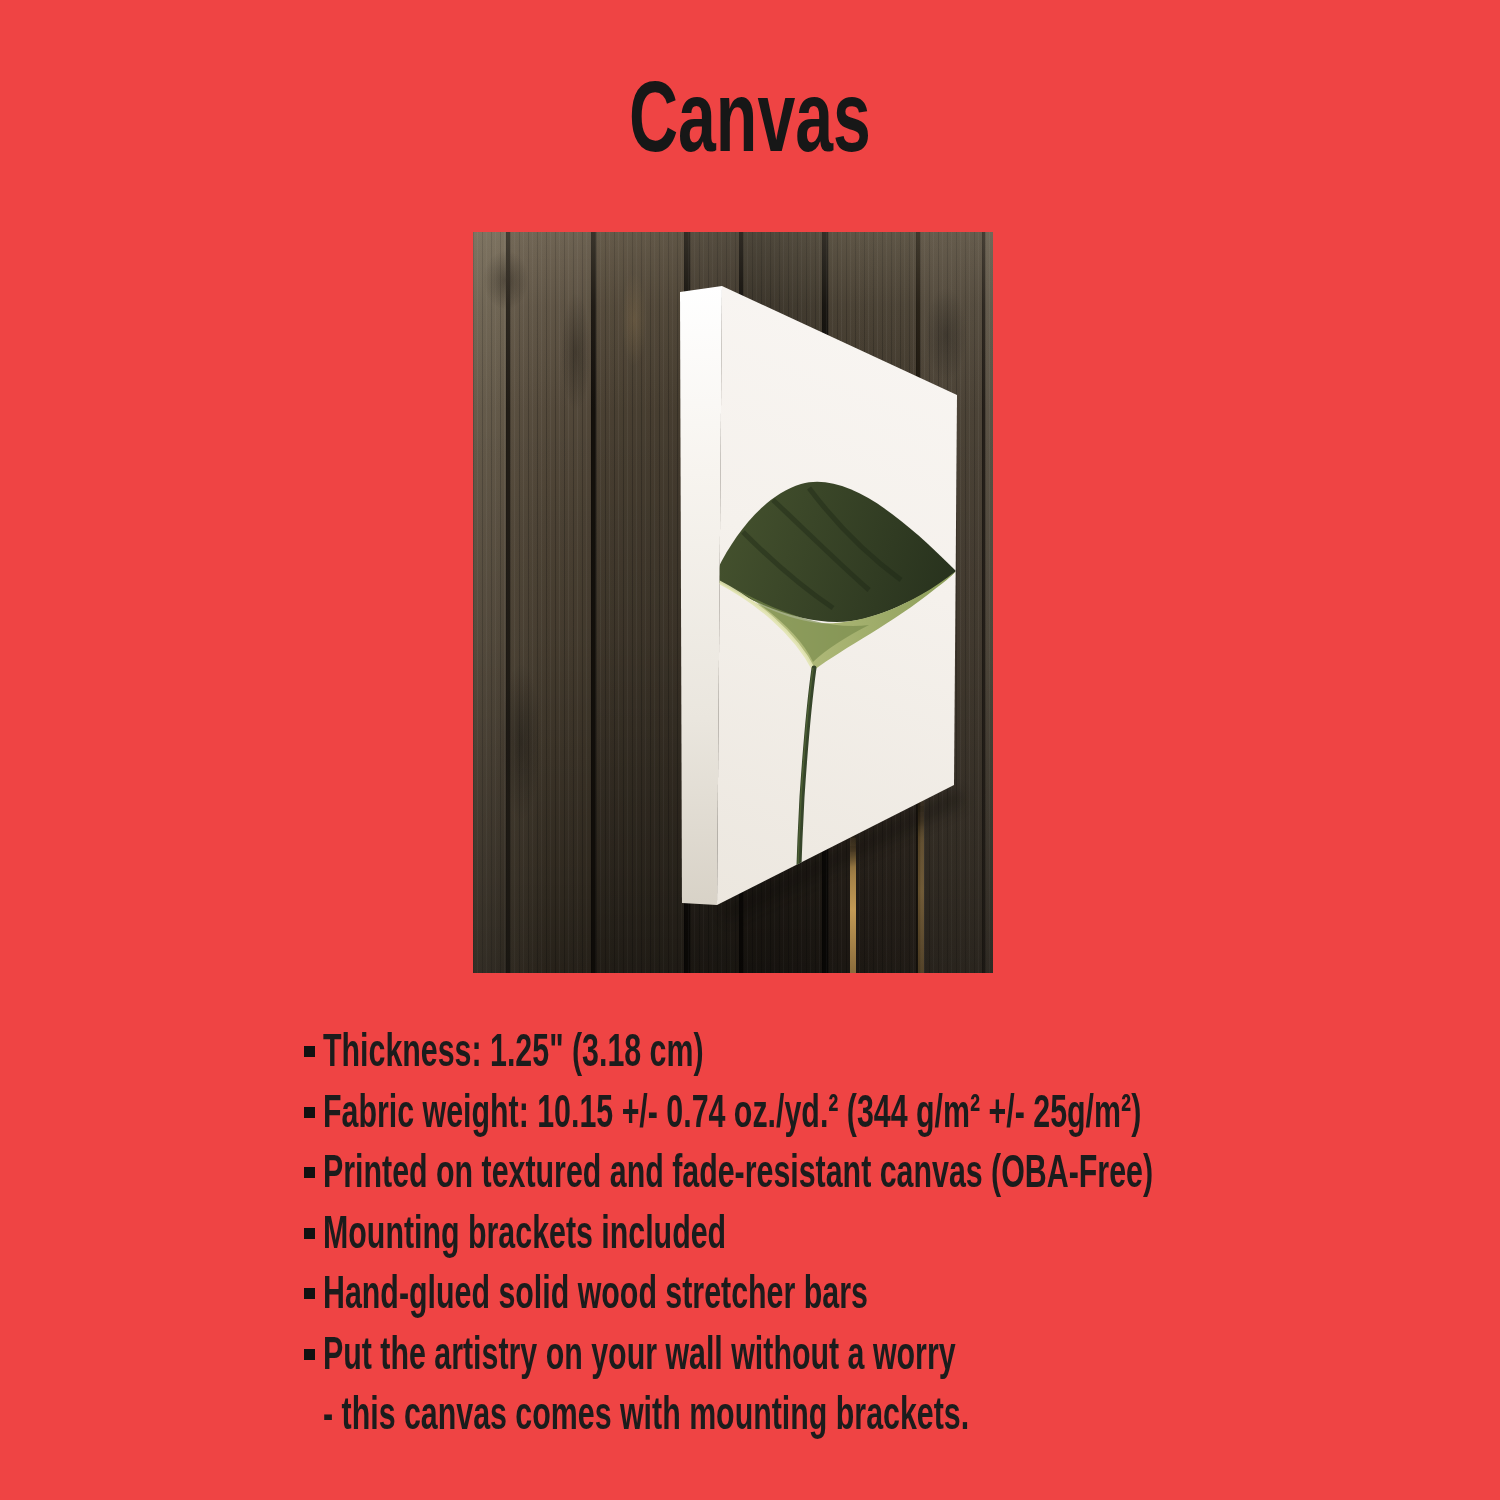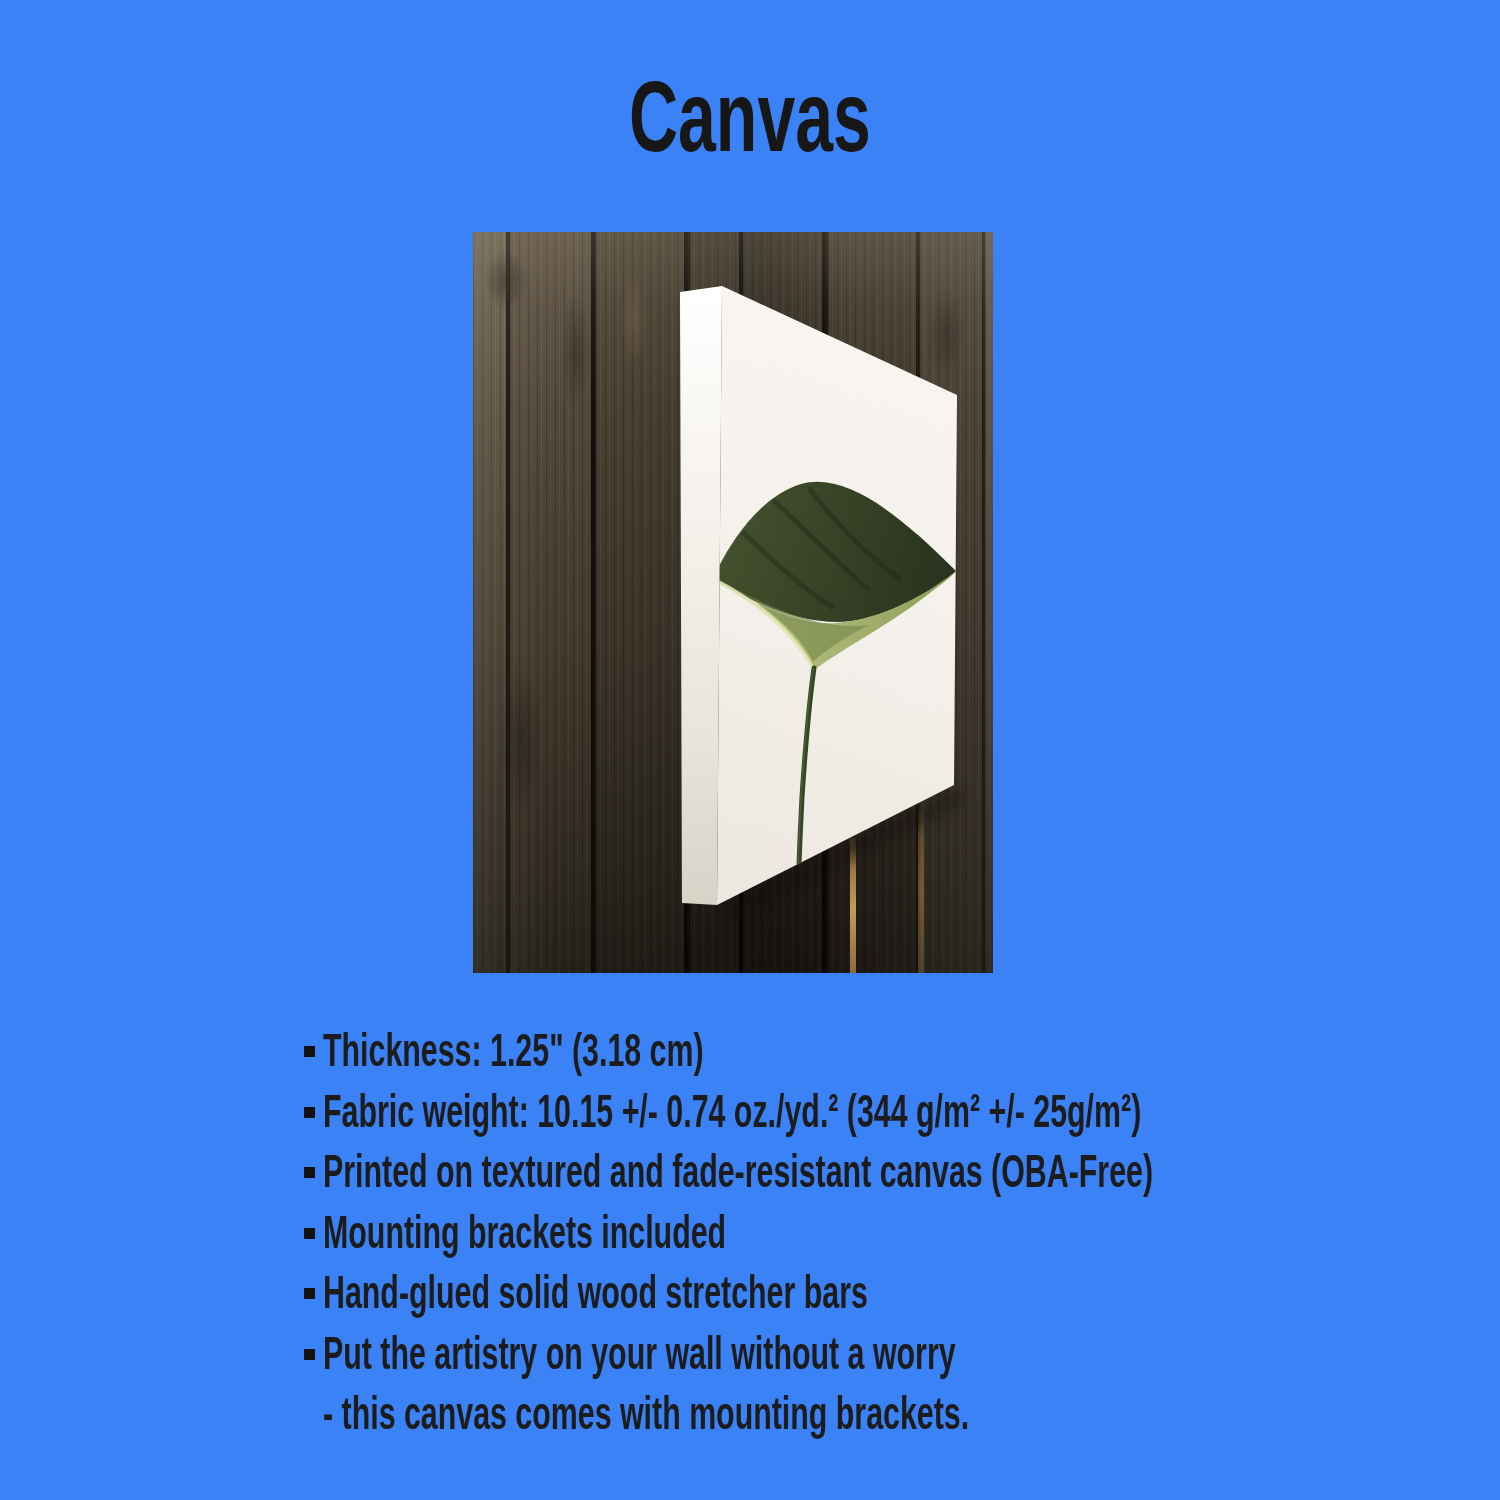--- a/index.html
+++ b/index.html
@@ -1,16 +1,16 @@
 <!DOCTYPE html>
 <html><head>
 <meta charset="utf-8">
 <style>
   html,body{margin:0;padding:0;background:#ffffff;}
-  .page{position:relative;width:1500px;height:1500px;background:#3b82f6;overflow:hidden;
+  .page{position:relative;width:1500px;height:1500px;background:#ef4444;overflow:hidden;
         font-family:"Liberation Sans",sans-serif;color:#1c1c1c;}
   
   .cond{display:inline-block;transform:scaleX(0.66);transform-origin:0 50%;white-space:nowrap;}
   
   .title{position:absolute;top:64px;left:0;width:100%;text-align:center;
          font-size:100px;font-weight:bold;line-height:104px;color:#171717;}
   .title .cond{transform-origin:50% 50%;transform:scaleX(0.68);}
   
   .photo{position:absolute;left:473px;top:232px;width:520px;height:741px;overflow:hidden;background:#2a241d;}
   .plank{position:absolute;top:0;height:741px;}

